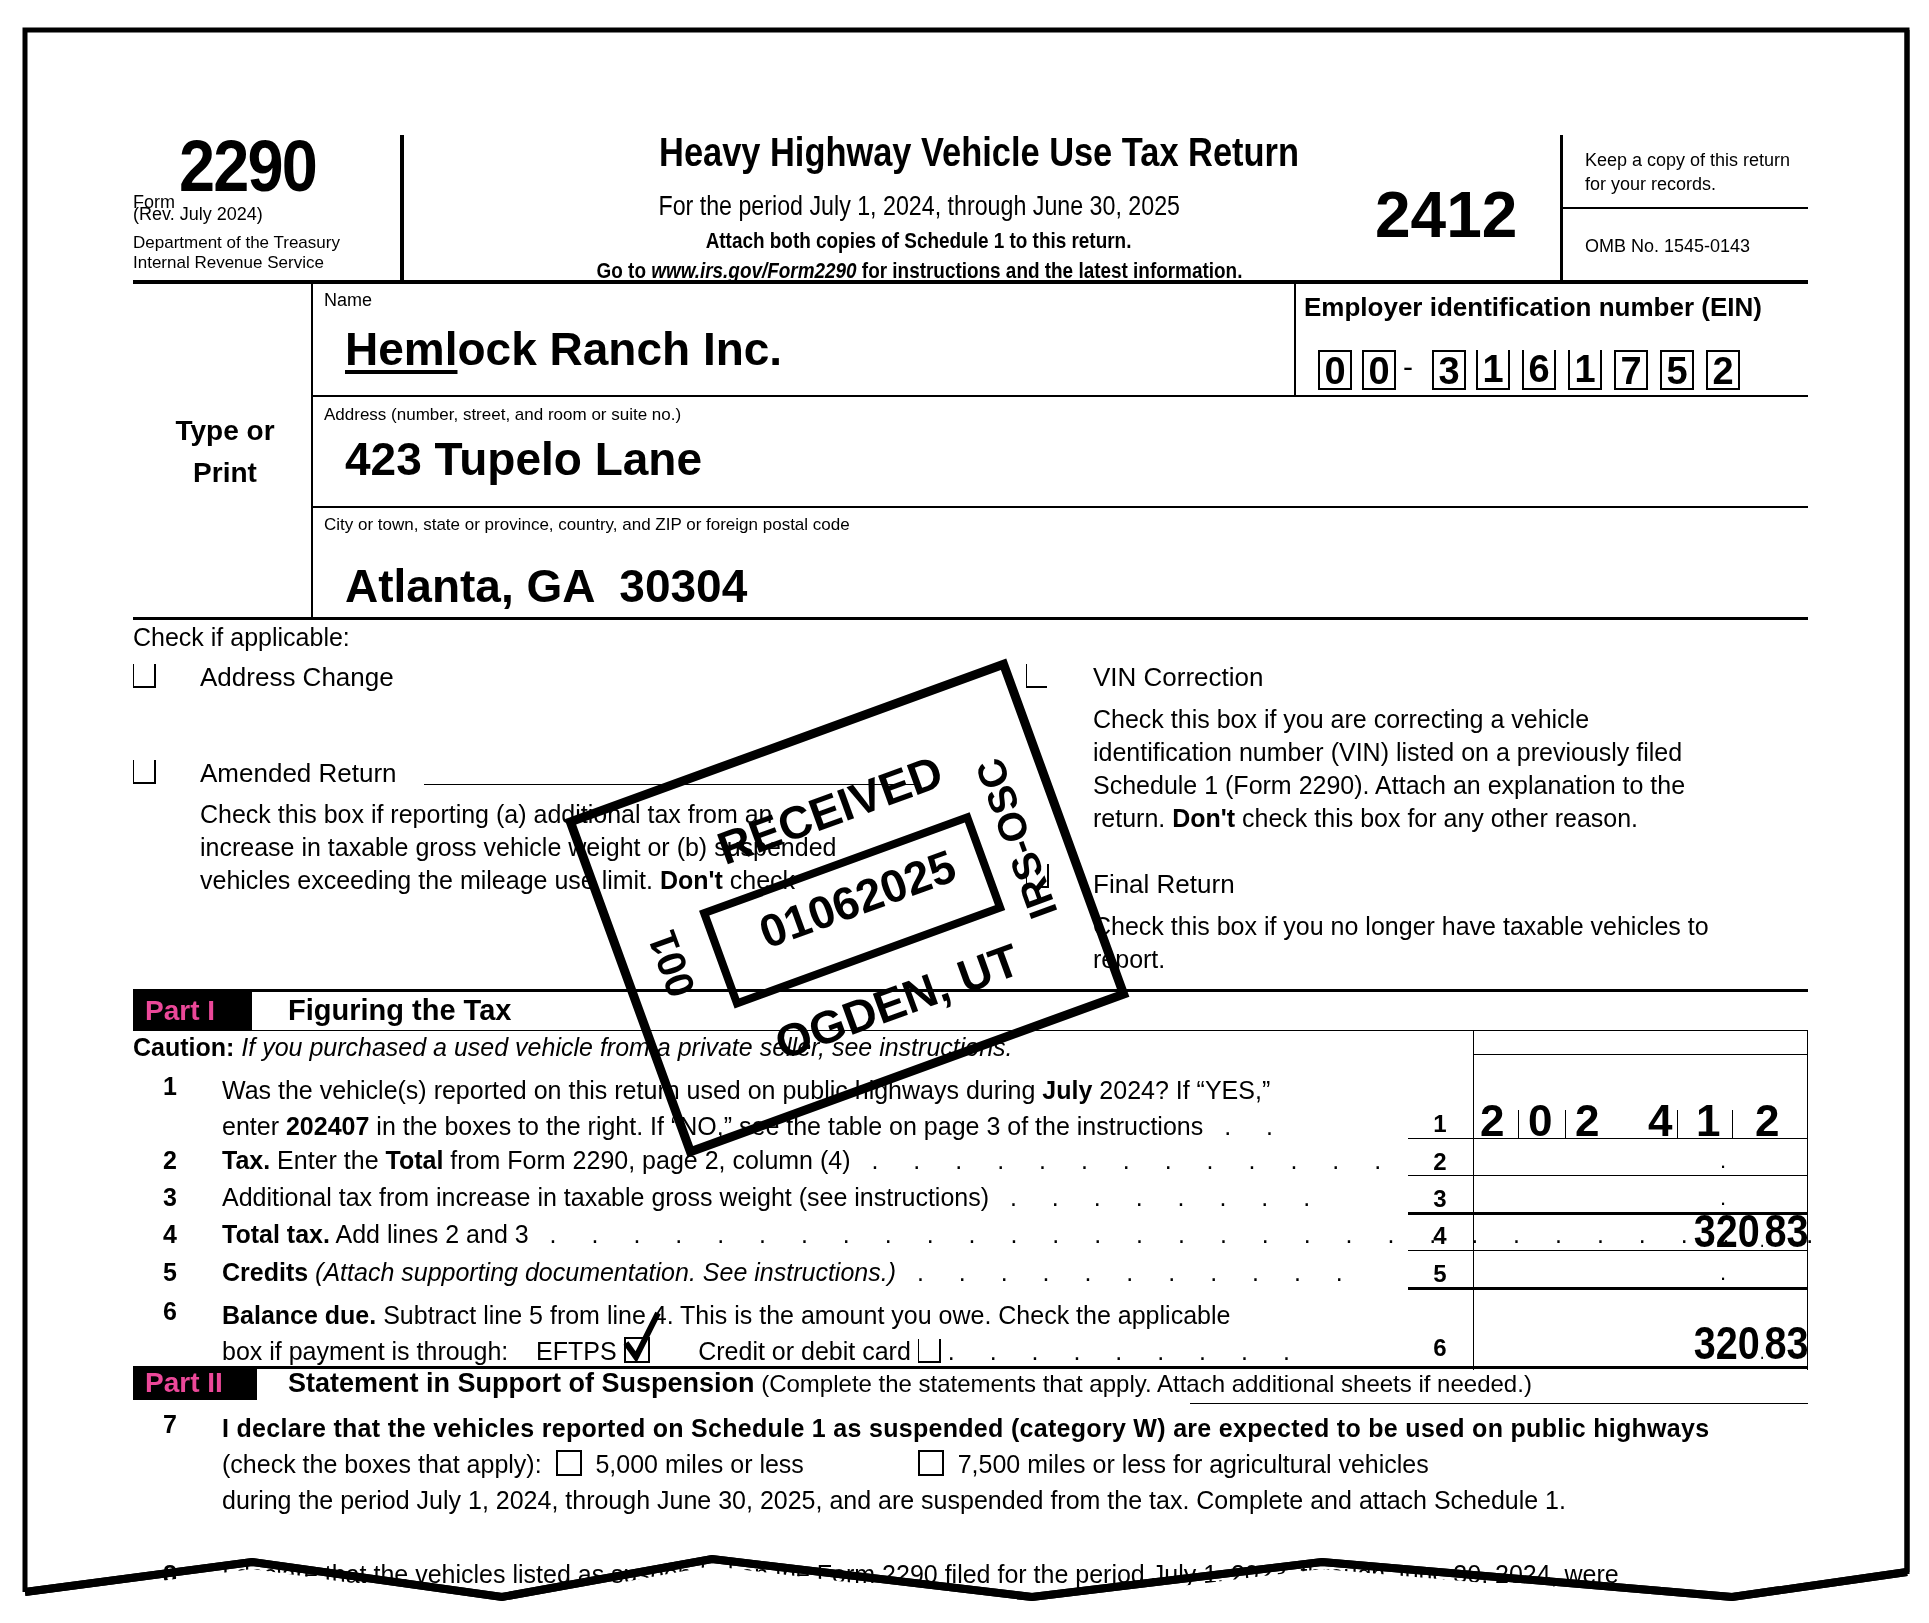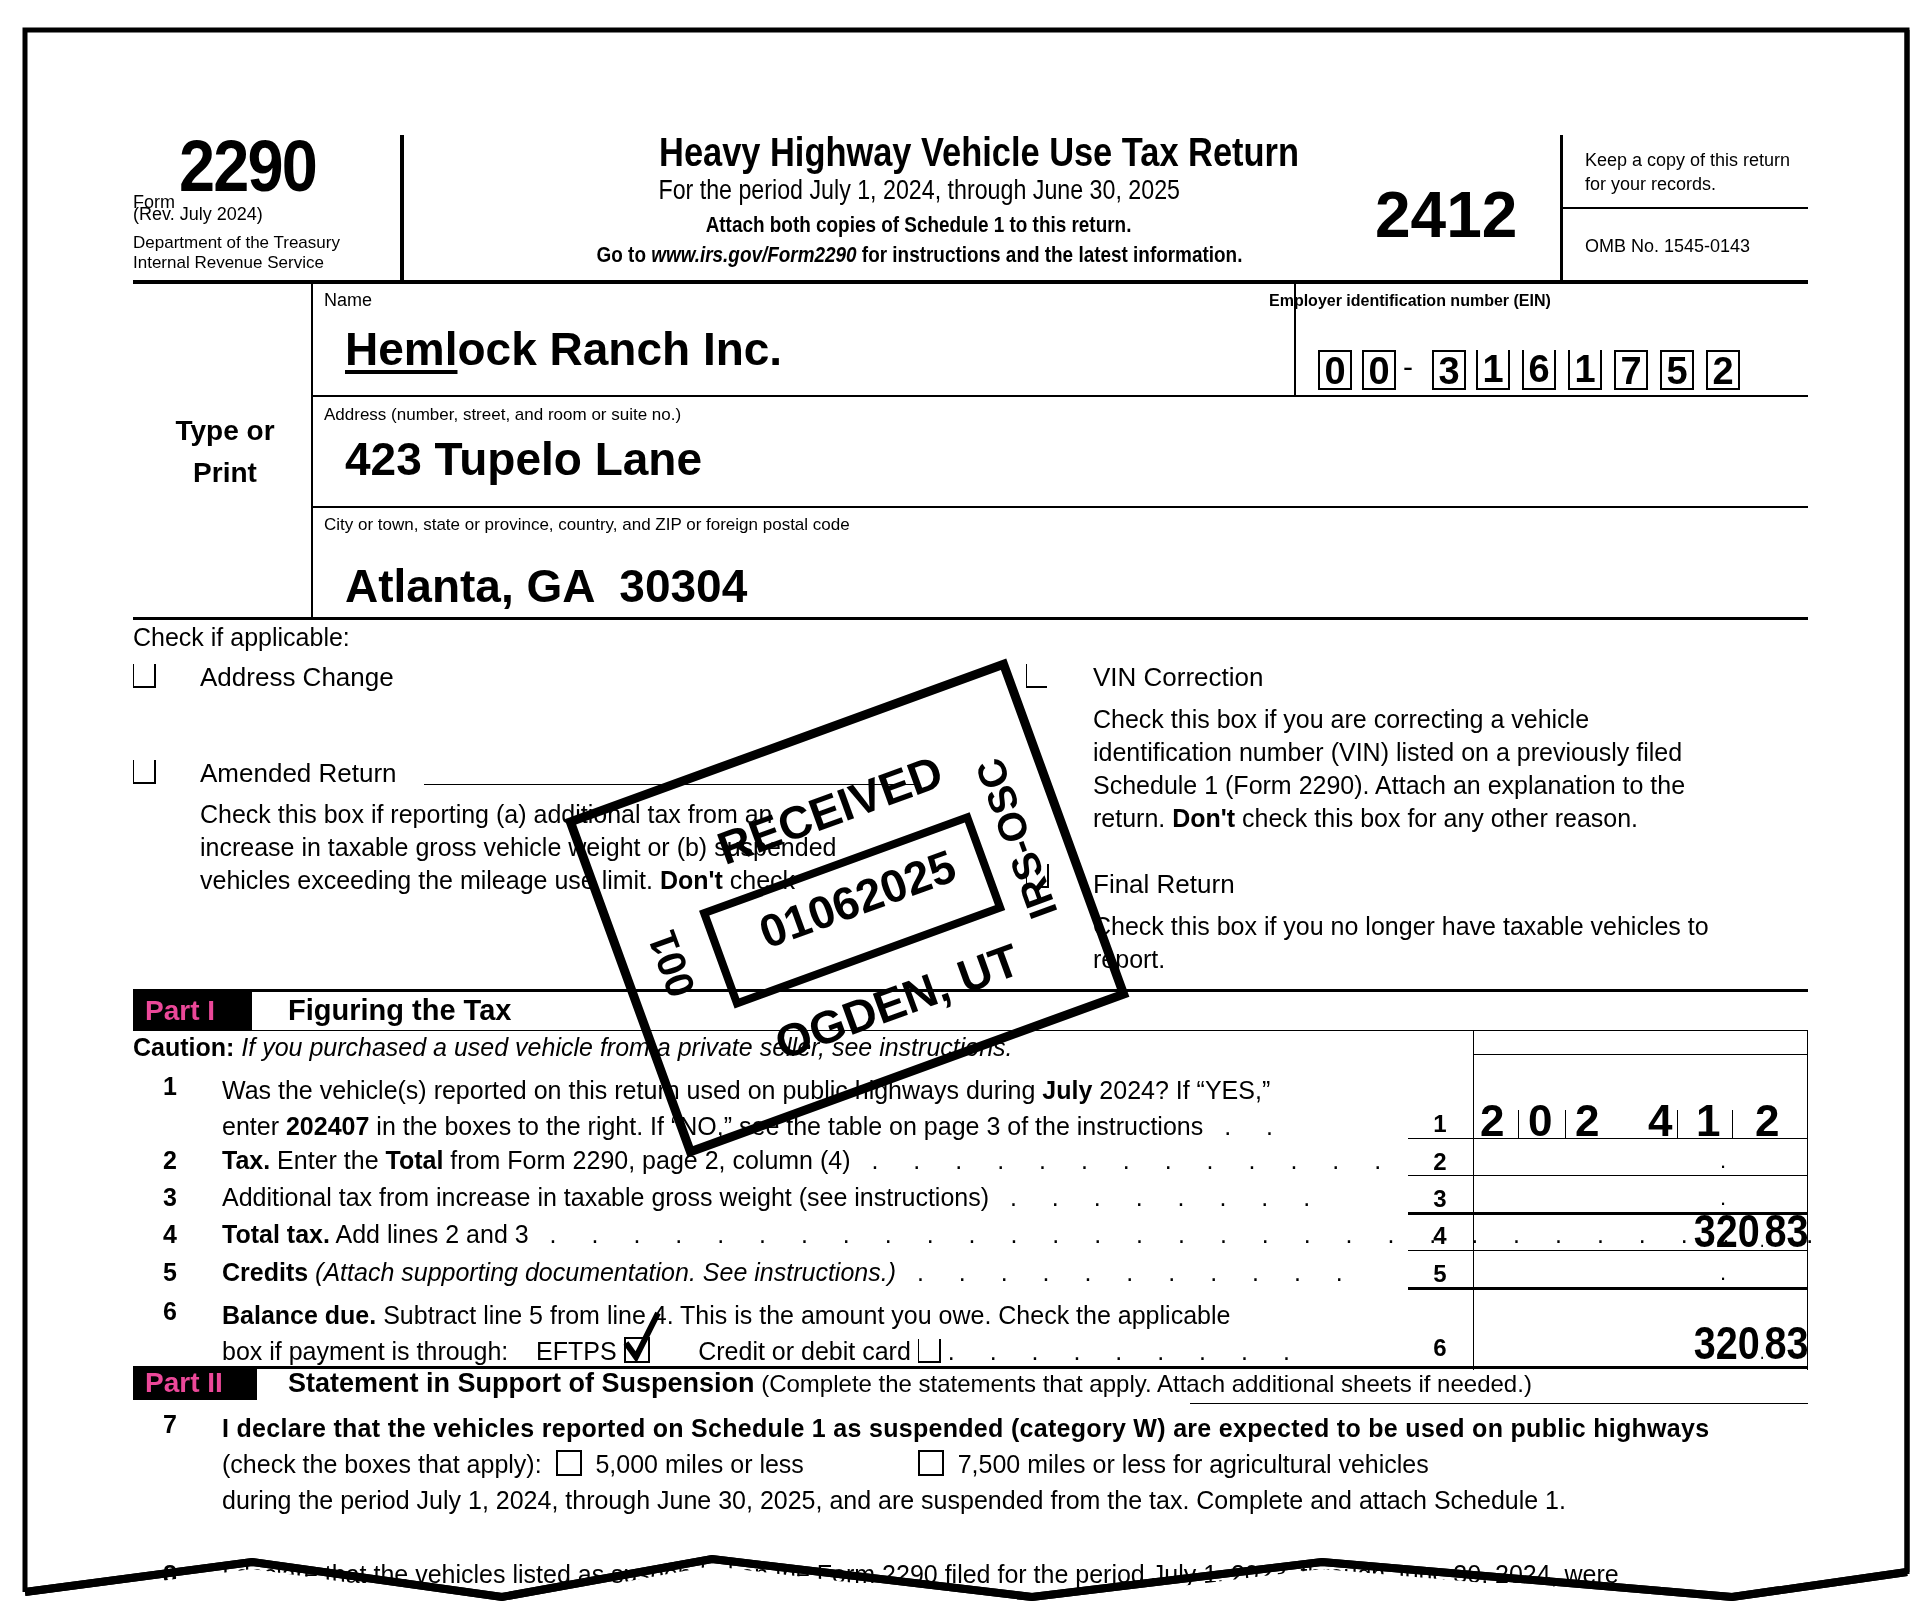--- a/index.html
+++ b/index.html
@@ -46,21 +46,21 @@
     <span style="font-size:72px;font-weight:bold;letter-spacing:-2px;display:inline-block;transform:scaleX(0.9);transform-origin:left;">2290</span>
   </div>
   <div style="font-size:18px;margin-top:2px;">(Rev. July 2024)</div>
   <div style="font-size:17px;margin-top:8px;">Department of the Treasury</div>
   <div style="font-size:17px;">Internal Revenue Service</div>
 </div>
 <div class="vline" style="left:400px;top:135px;height:147px;width:4px;"></div>
 
 <div class="abs" style="left:404px;top:130px;width:1150px;text-align:center;">
   <div style="font-size:40px;font-weight:bold;"><span class="condc">Heavy Highway Vehicle Use Tax Return</span></div>
-  <div style="font-size:27px;margin-top:0;margin-left:-120px;"><span class="condc">For the period July 1, 2024, through June 30, 2025</span></div>
+  <div style="font-size:27px;margin-top:16px;margin-left:-120px;"><span class="condc">For the period July 1, 2024, through June 30, 2025</span></div>
   <div style="font-size:22px;font-weight:bold;margin-top:6px;margin-left:-120px;"><span class="condc">Attach both copies of Schedule 1 to this return.</span></div>
   <div style="font-size:22px;font-weight:bold;margin-top:4px;margin-left:-120px;">
     <span class="condc"><span>Go to </span><span class="i">www.irs.gov/Form2290</span><span> for instructions and the latest information.</span></span>
   </div>
 </div>
 <div class="abs" style="left:1375px;top:178px;font-size:64px;font-weight:bold;">2412</div>
 
 <div class="vline" style="left:1560px;top:135px;height:147px;width:3px;"></div>
 <div class="abs" style="left:1585px;top:148px;width:230px;font-size:18px;line-height:24px;">Keep a copy of this return for your records.</div>
 <div class="hline" style="left:1562px;top:207px;width:246px;"></div>
@@ -69,21 +69,21 @@
 <div class="hline" style="left:133px;top:280px;width:1675px;height:4px;"></div>
 
 <div class="vline" style="left:311px;top:284px;height:336px;"></div>
 <div class="abs" style="left:160px;top:410px;width:130px;text-align:center;font-size:28px;font-weight:bold;line-height:42px;">Type or Print</div>
 
 <div class="abs lbl" style="left:324px;top:290px;">Name</div>
 <div class="abs" style="left:345px;top:322px;font-size:46px;font-weight:bold;white-space:nowrap;">
   <span style="text-decoration:underline;text-decoration-thickness:4px;text-underline-offset:5px;">Heml</span><span>ock Ranch Inc.</span>
 </div>
 <div class="vline" style="left:1294px;top:284px;height:112px;"></div>
-<div class="abs" style="left:1269px;top:292px;font-size:16px;font-weight:bold;">Employer identification number (EIN)</div>
+<div class="abs" style="left:1304px;top:292px;font-size:26px;font-weight:bold;">Employer identification number (EIN)</div>
 <div>
   <div class="ein-box" style="left:1318px;">0</div>
   <div class="ein-box" style="left:1362px;">0</div>
   <div class="abs" style="left:1403px;top:350px;font-size:30px;">-</div>
   <div class="ein-box" style="left:1432px;">3</div>
   <div class="ein-box" style="left:1476px;border-top:none;">1</div>
   <div class="ein-box" style="left:1522px;border-top:none;">6</div>
   <div class="ein-box" style="left:1568px;border-top:none;">1</div>
   <div class="ein-box" style="left:1614px;">7</div>
   <div class="ein-box" style="left:1660px;">5</div>

